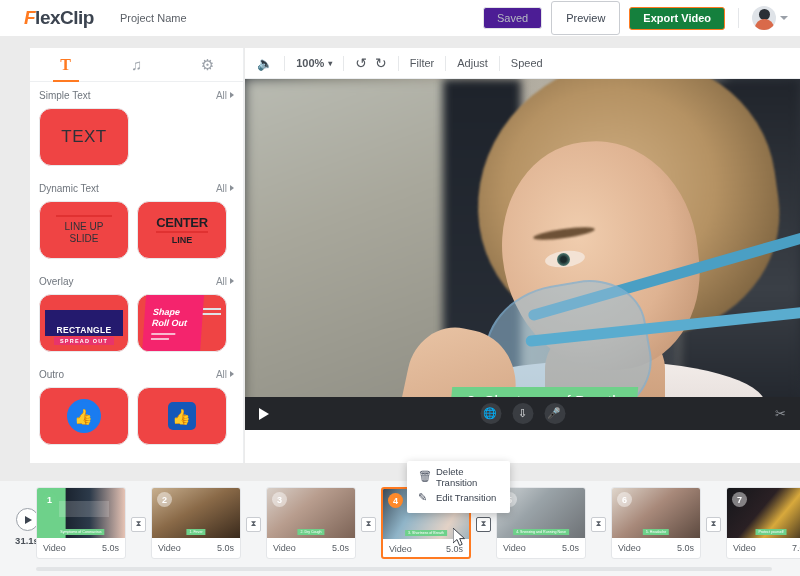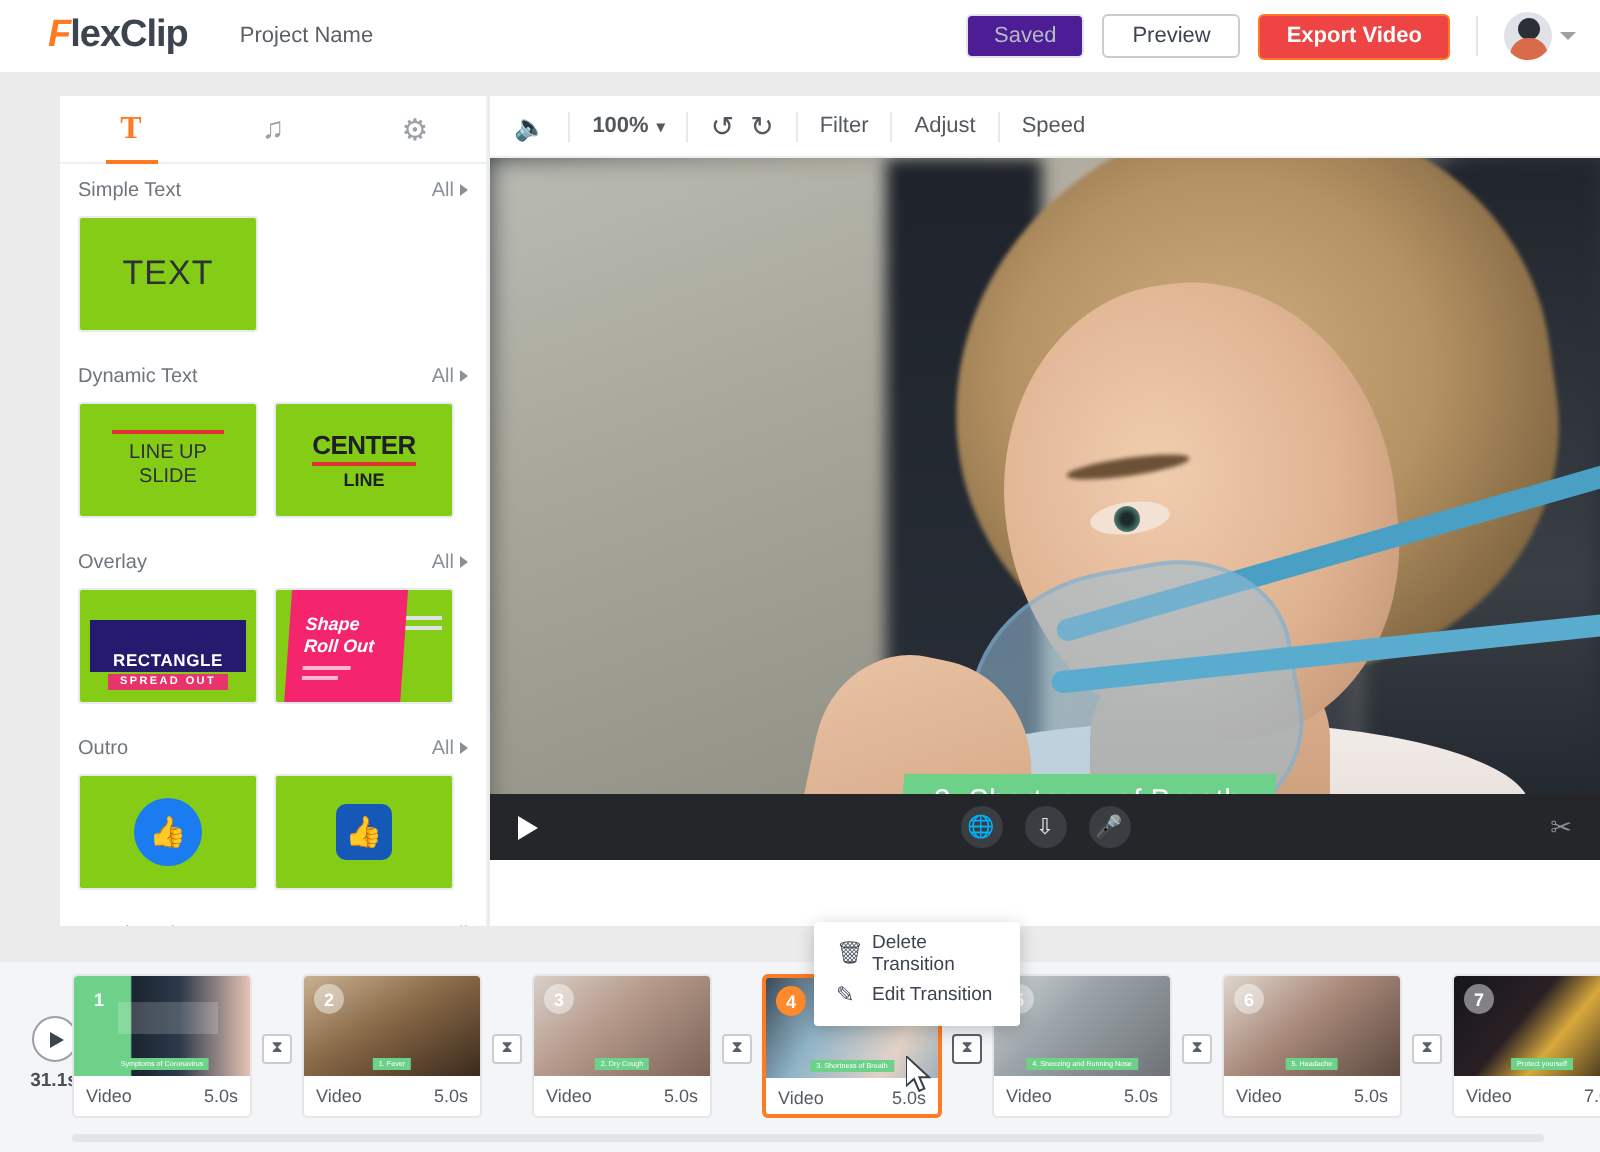--- a/index.html
+++ b/index.html
@@ -35,24 +35,24 @@
   .btn {
     font-size: 11px; border-radius: 3px; cursor: pointer;
     display: flex; align-items: center; justify-content: center;
   }
   .btn-saved {
     color: #b6bbc2; background: #4c1d95; border: 1px solid #e2e4e7;
     height: 22px; padding: 0 13px;
   }
   .btn-preview {
     color: #3c4450; background: #fff; border: 1px solid #c9ccd1;
-    height: 22px; padding: 4px 14px;
+    height: 22px; padding: 16px 14px;
   }
   .btn-export {
-    color: #fff; background: #ef4444; border: 1px solid #ff7a21;
+    color: #fff; background: #15803d; border: 1px solid #ff7a21;
     height: 23px; padding: 0 13px; font-weight: bold;
   }
   .divider-v { width: 1px; height: 20px; background: #e4e6e9; margin: 0 4px; }
   .avatar-wrap { display: flex; align-items: center; gap: 4px; }
   .avatar {
     width: 24px; height: 24px; border-radius: 50%;
     background: #dfe3e8; overflow: hidden; position: relative;
   }
   .avatar .head {
     position: absolute; width: 11px; height: 11px; border-radius: 50%;
@@ -102,22 +102,22 @@
   .section-head .all {
     margin-left: auto; display: flex; align-items: center; gap: 3px;
     color: #8a9097; cursor: pointer; font-size: 10px;
   }
   .chev-r {
     width: 0; height: 0; border-top: 3.5px solid transparent;
     border-bottom: 3.5px solid transparent; border-left: 4.5px solid #8a9097;
   }
   .thumb-row { display: flex; gap: 8px; padding: 0 9px 9px 9px; }
   .thumb {
-    width: 90px; height: 58px; background: #84cc16;
-    border: 1px solid #e8eaec; border-radius: 2px;
+    width: 90px; height: 58px; background: #ef4444;
+    border: 1px solid #e8eaec; border-radius: 12px;
     display: flex; align-items: center; justify-content: center;
     overflow: hidden; position: relative; cursor: pointer;
   }
   .tp-text { font-size: 17px; color: #2d3138; letter-spacing: 0.5px; }
   .tp-bud {
     font-size: 12px; font-weight: bold; color: #1d2026;
     text-align: center; line-height: 14px; letter-spacing: -0.2px;
   }
   .tp-center { text-align: center; }
   .tp-center .big {

